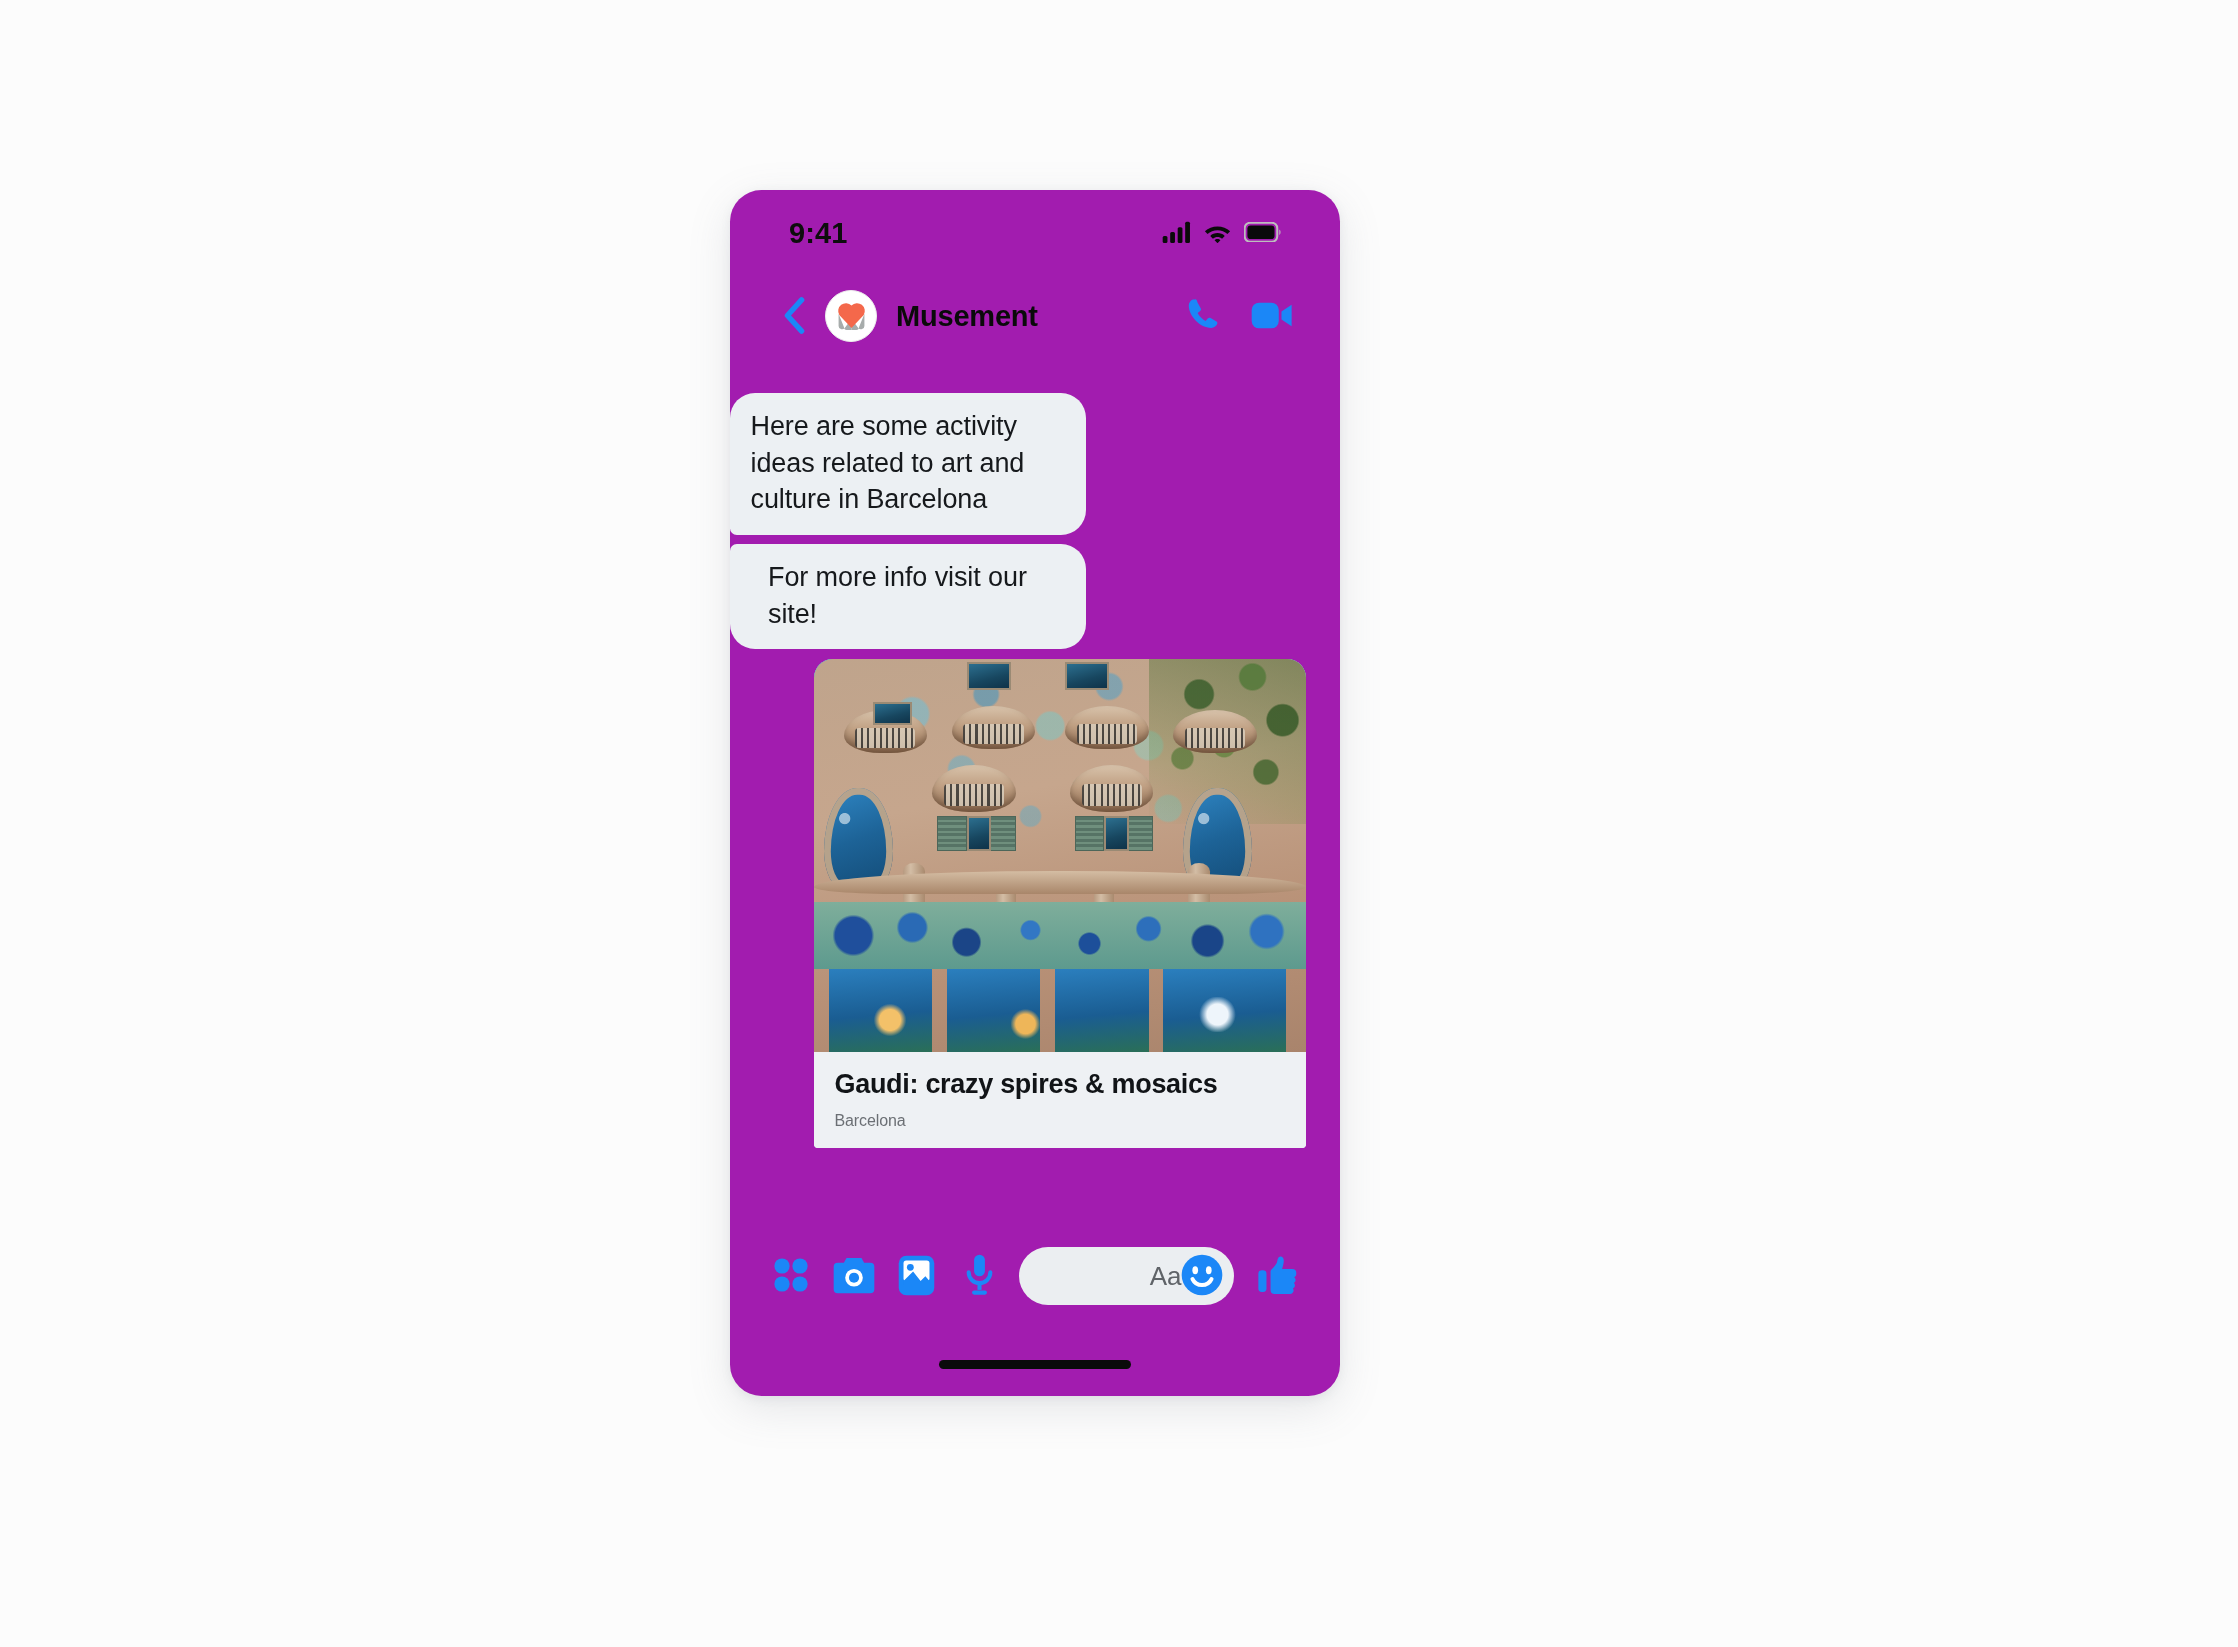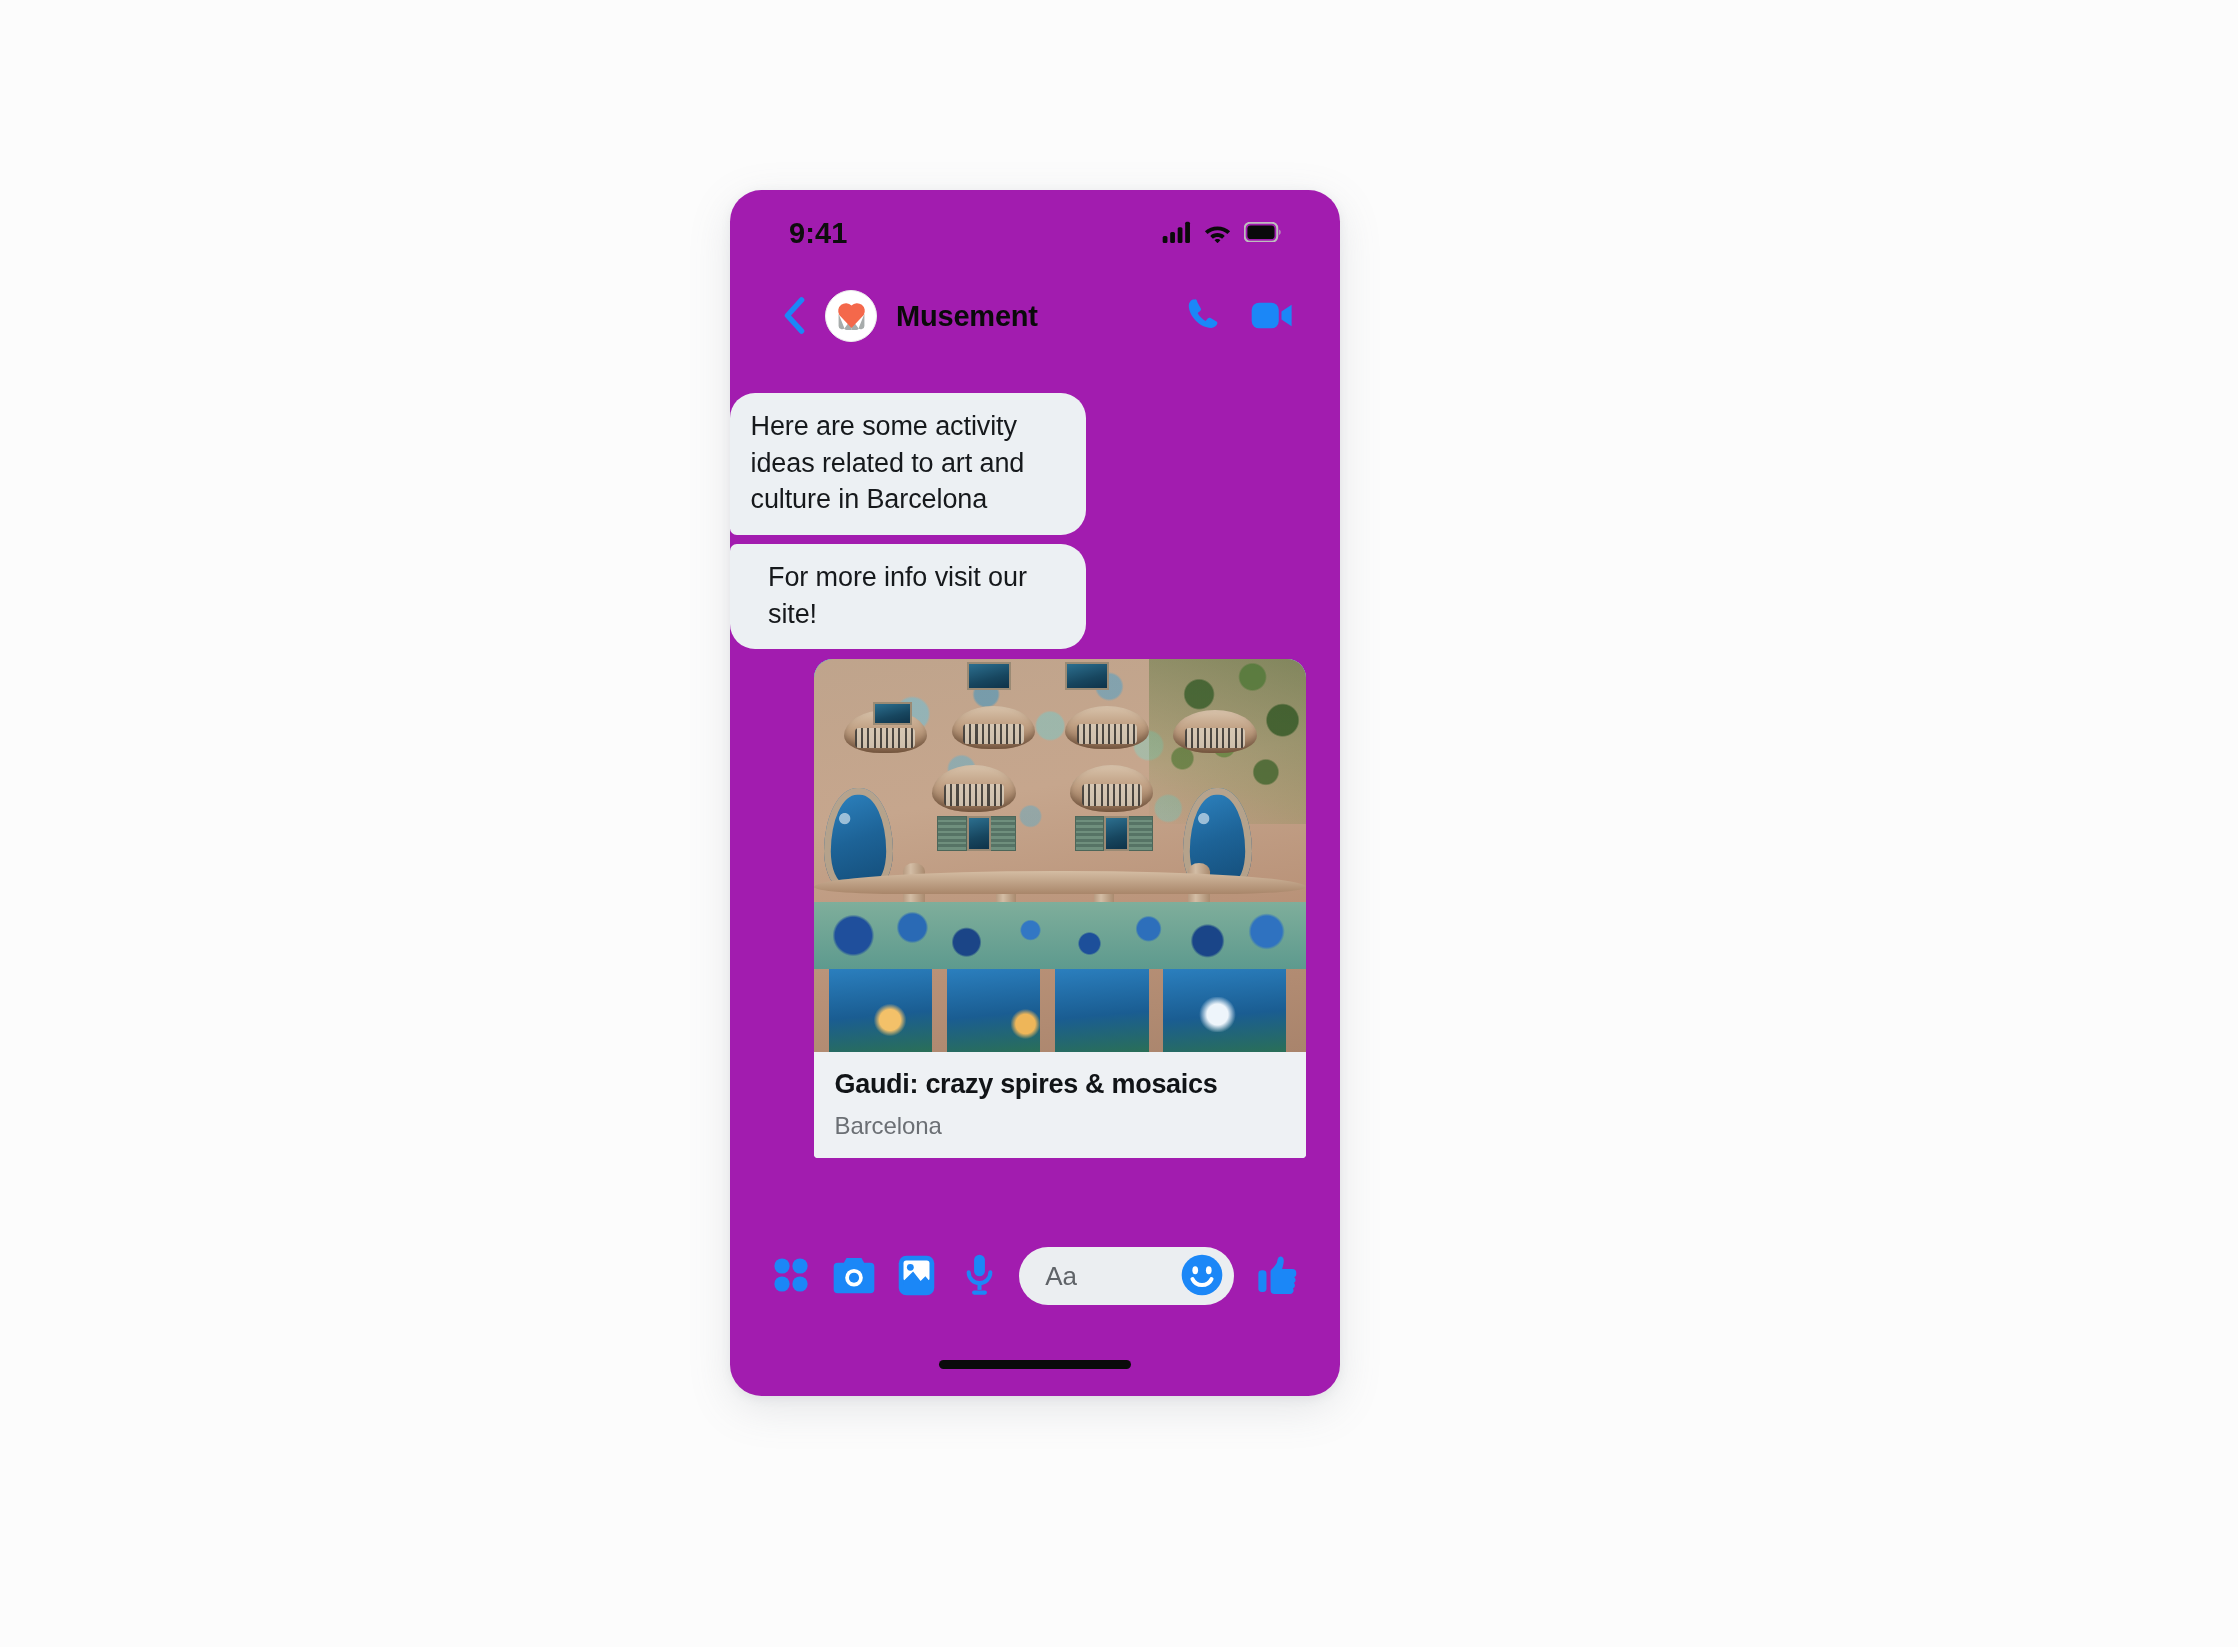--- a/index.html
+++ b/index.html
@@ -151,36 +151,37 @@
   }
   .card-title {
     font-size: 27px;
     font-weight: bold;
     color: #111417;
     line-height: 1.22;
     letter-spacing: -0.3px;
   }
   .card-subtitle {
     margin-top: 11px;
-    font-size: 24px;
+    font-size: 16px;
     color: #6b6f74;
     letter-spacing: -0.1px;
   }
 
   
   .composer {
     position: absolute;
     left: 0;
     bottom: 79px;
     width: 100%;
     height: 82px;
     display: flex;
     align-items: center;
     padding: 0 33px 0 29px;
     gap: 0;
+    text-align: right;
   }
   .tool {
     width: 63px;
     height: 63px;
     display: flex;
     align-items: center;
     justify-content: center;
     flex: 0 0 auto;
   }
   .input-pill {

